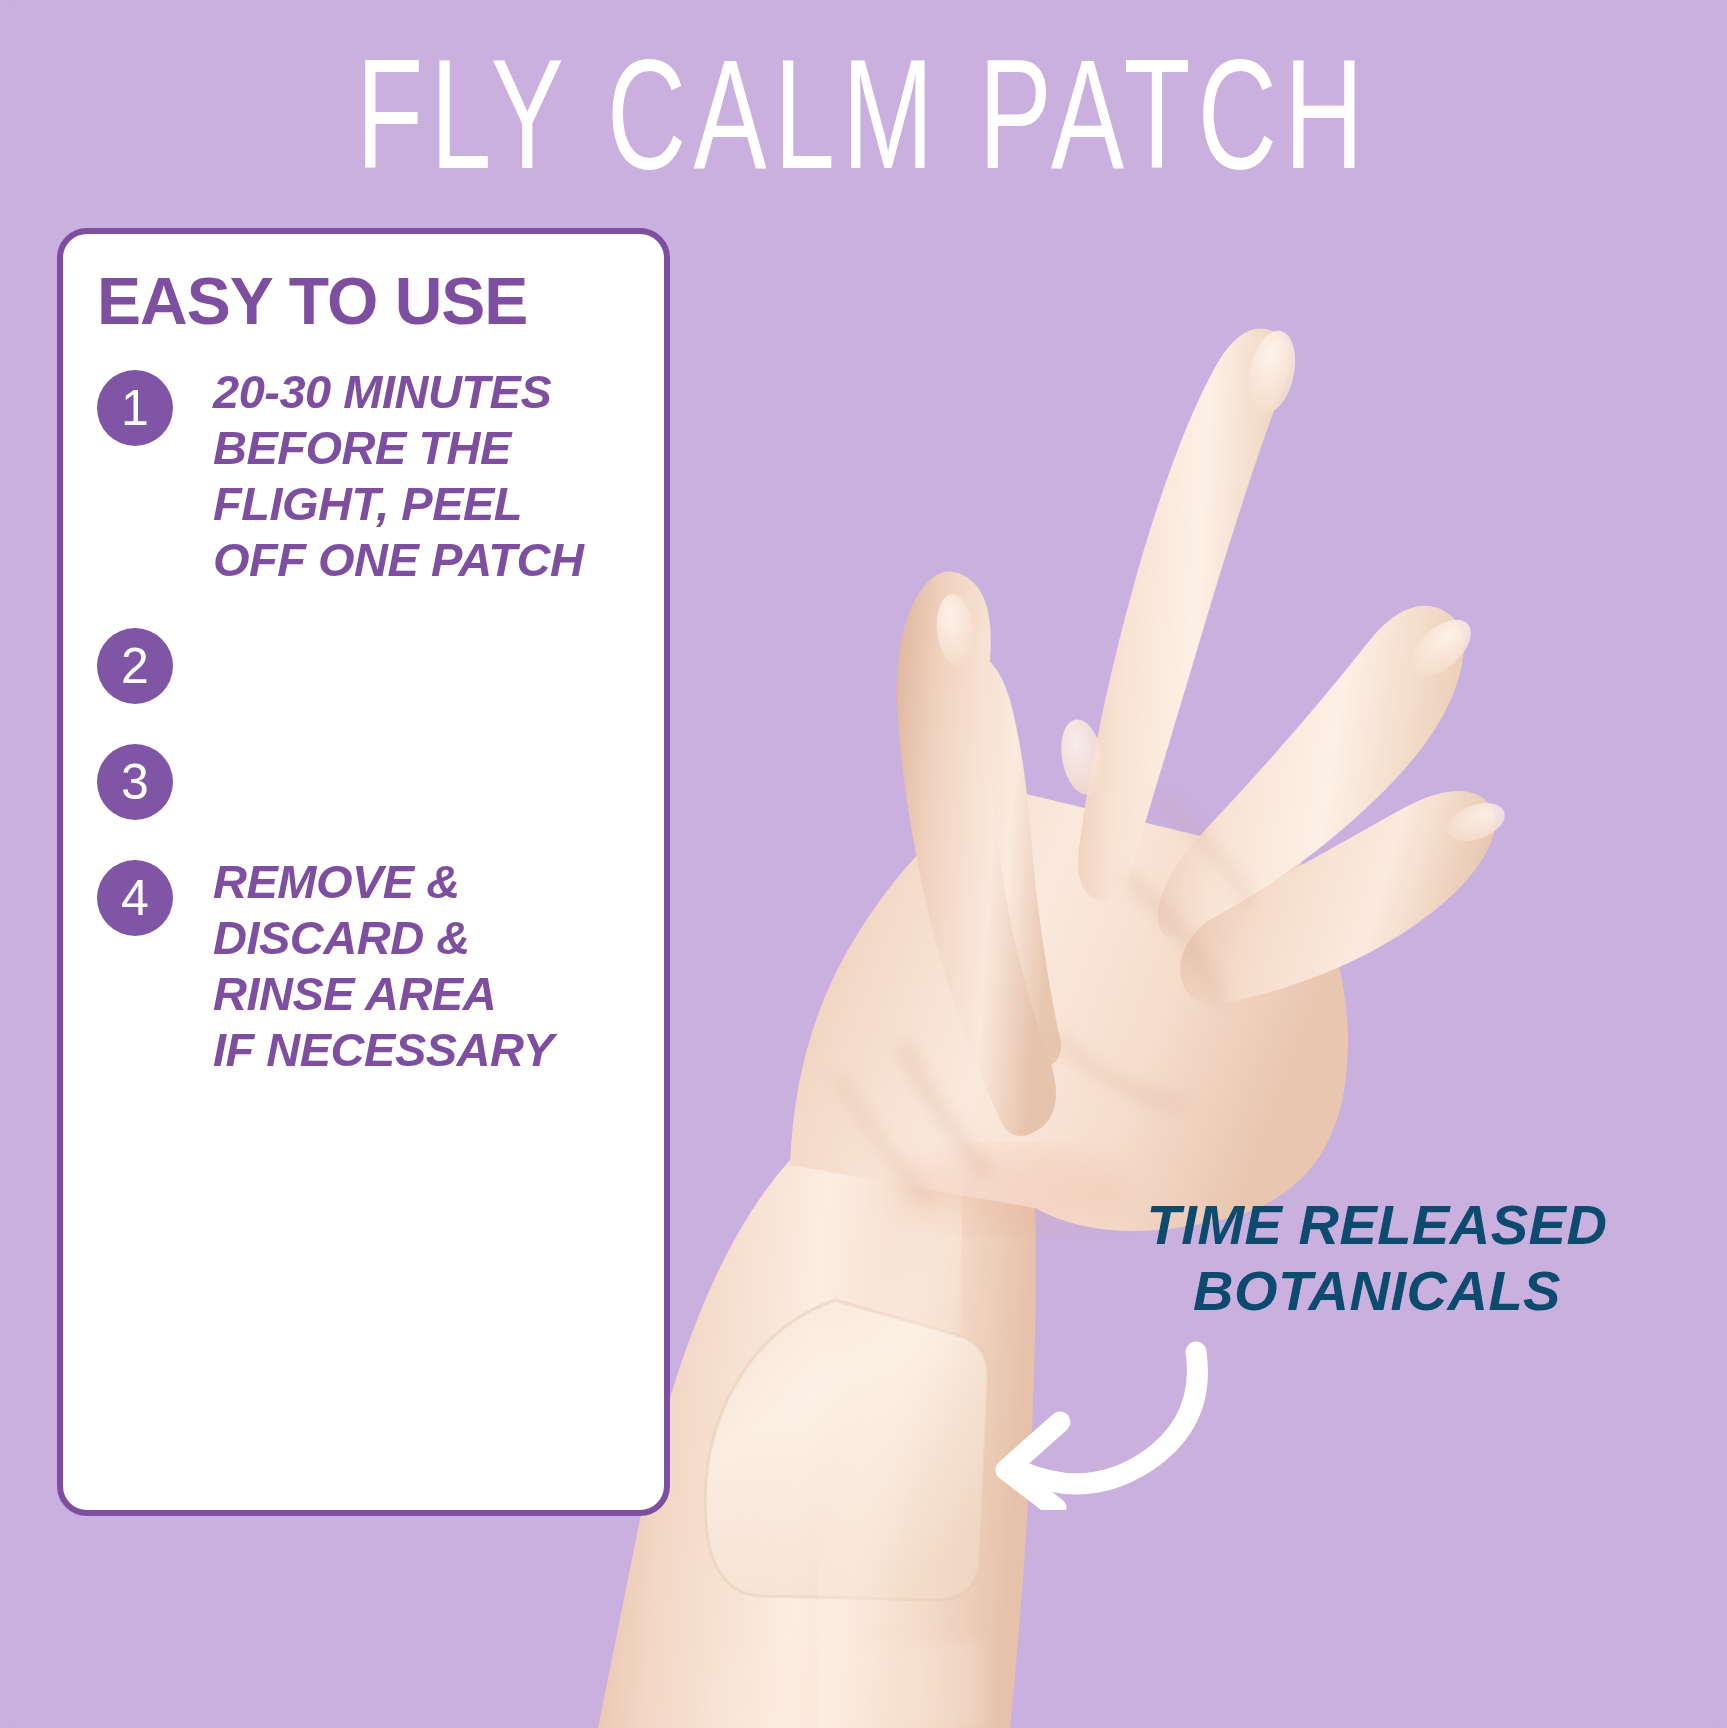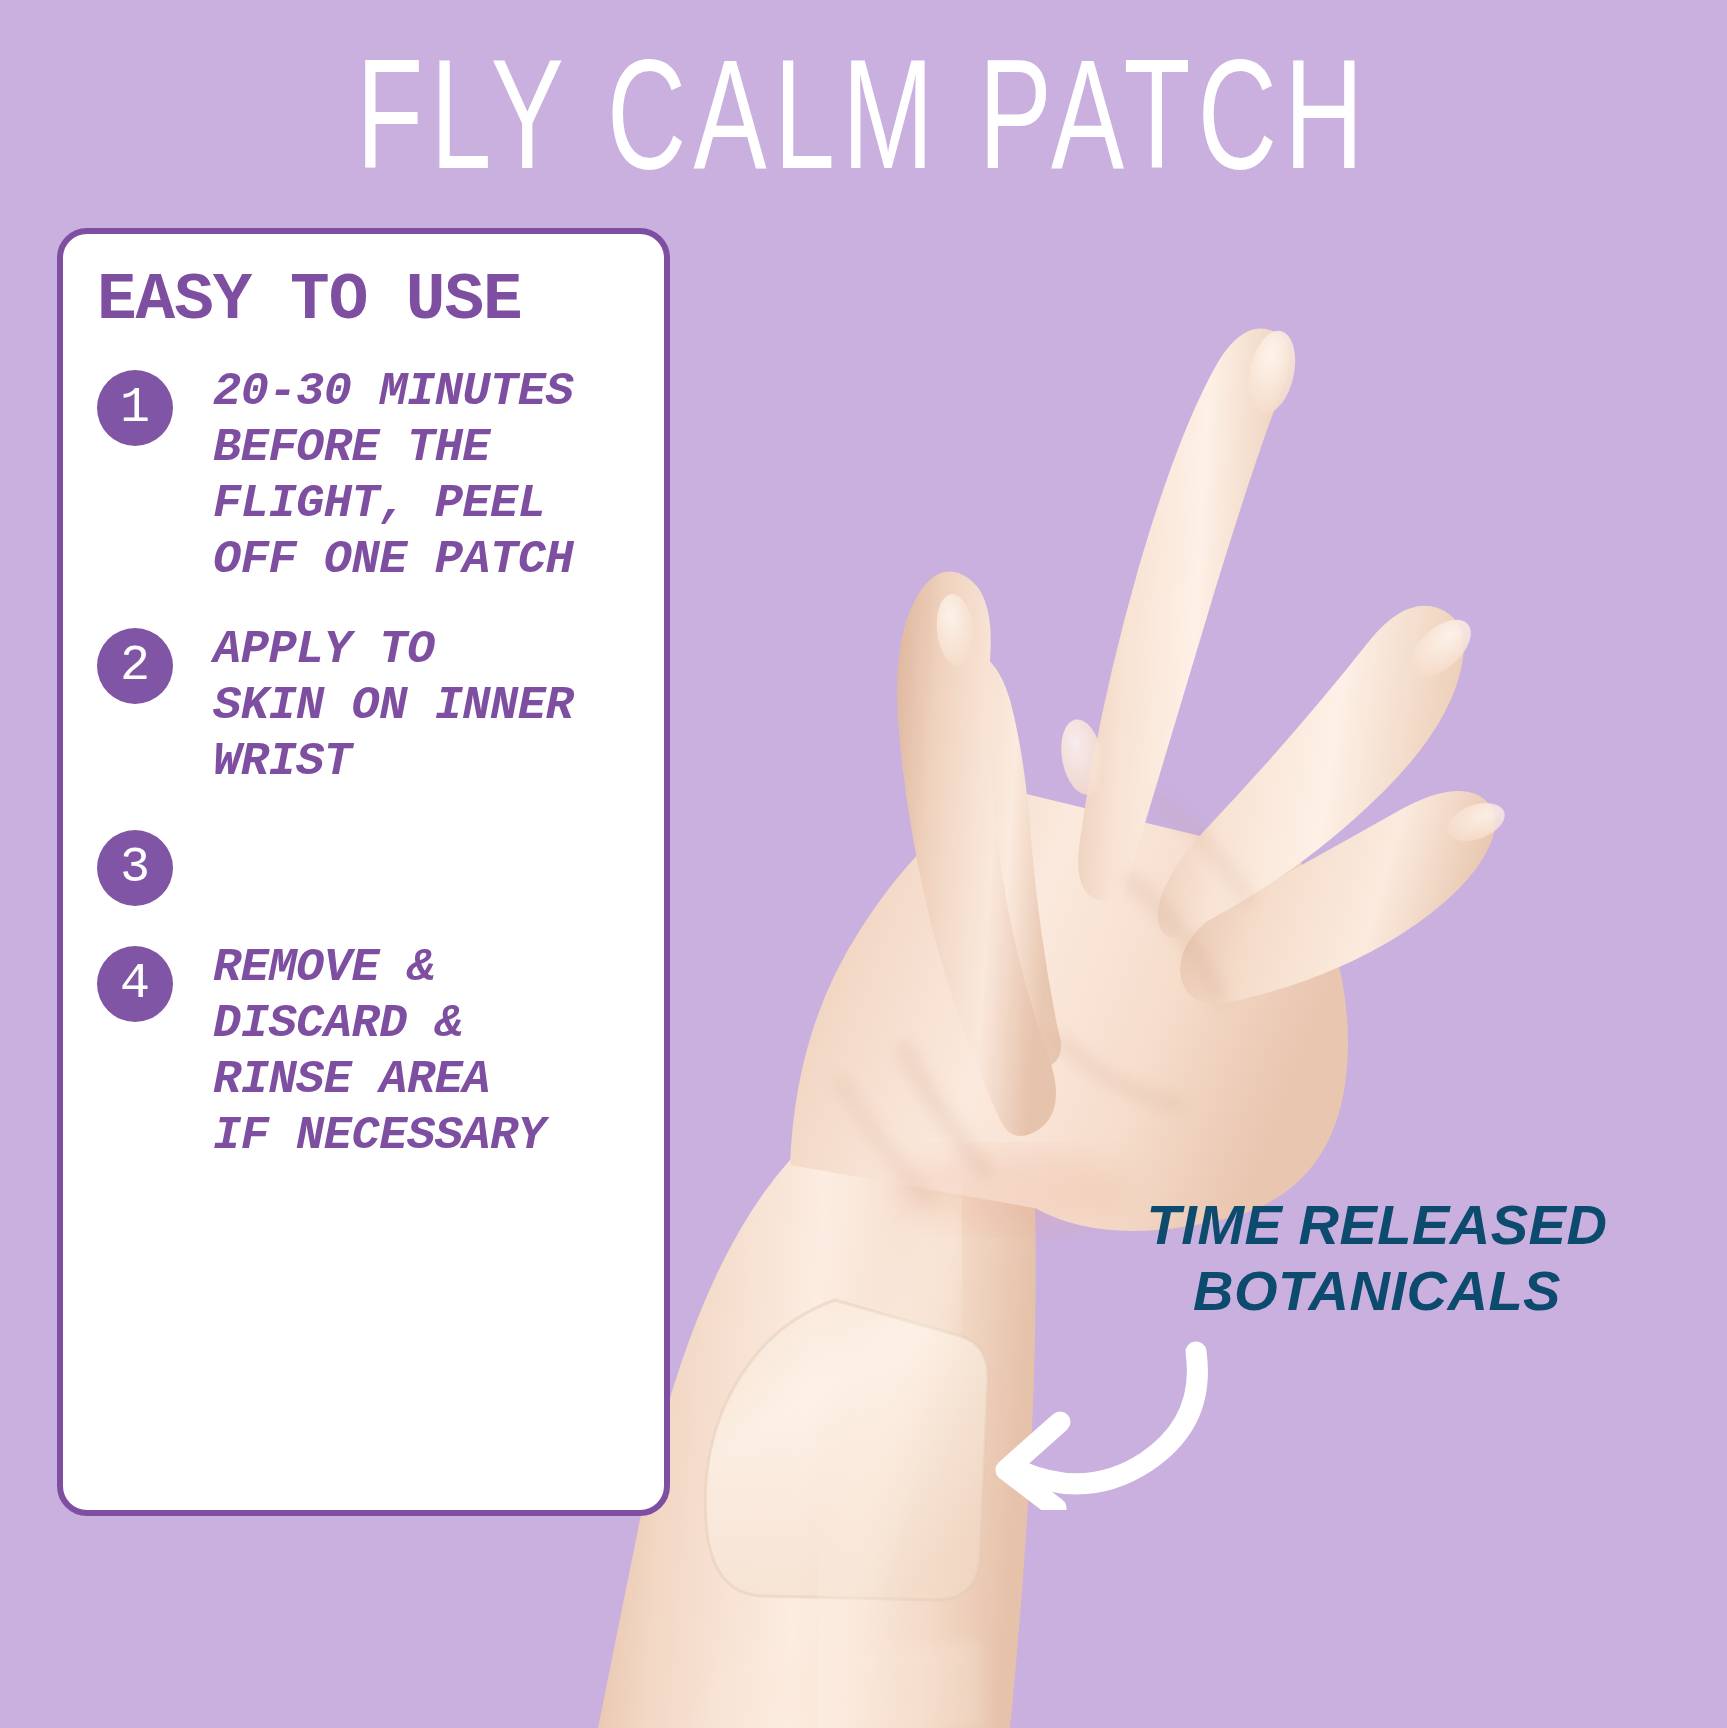--- a/index.html
+++ b/index.html
@@ -57,21 +57,20 @@
     position: absolute;
     left: 57px;
     top: 228px;
     width: 613px;
     height: 1288px;
     background: #ffffff;
     border: 6px solid #7e4fa0;
     border-radius: 30px;
     box-sizing: border-box;
     padding: 30px 26px 10px 34px;
-    font-family: Liberation Mono, monospace;
   }
 
   #card-heading {
     color: #7e4fa0;
     font-size: 66px;
     line-height: 74px;
     font-weight: bold;
     letter-spacing: -1px;
     margin: 0 0 26px 0;
   }
@@ -299,23 +298,20 @@
     <div class="step">
       <div class="step-badge">1</div>
       <div class="step-text">20-30 MINUTES
 BEFORE THE
 FLIGHT, PEEL
 OFF ONE PATCH</div>
     </div>
 
     <div class="step">
       <div class="step-badge">2</div>
-      <div class="step-text">APPLY TO
-SKIN ON INNER
-WRIST</div>
     </div>
 
     <div class="step">
       <div class="step-badge">3</div>
     </div>
 
     <div class="step">
       <div class="step-badge">4</div>
       <div class="step-text">REMOVE &amp;
 DISCARD &amp;

